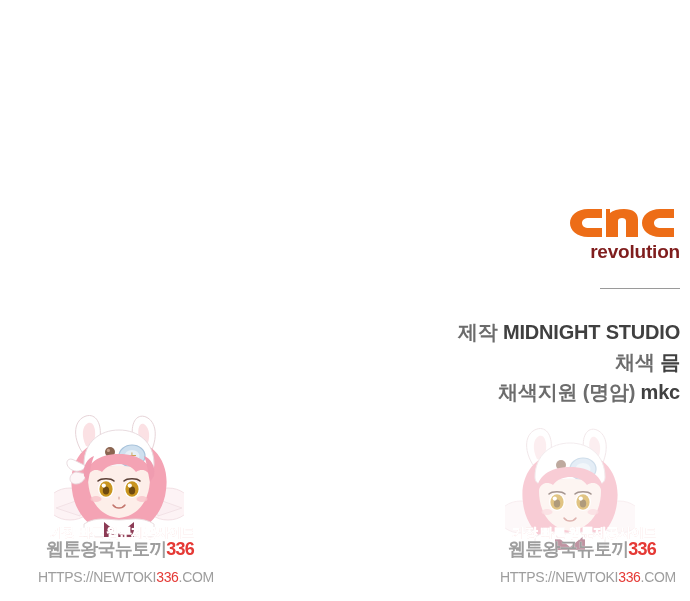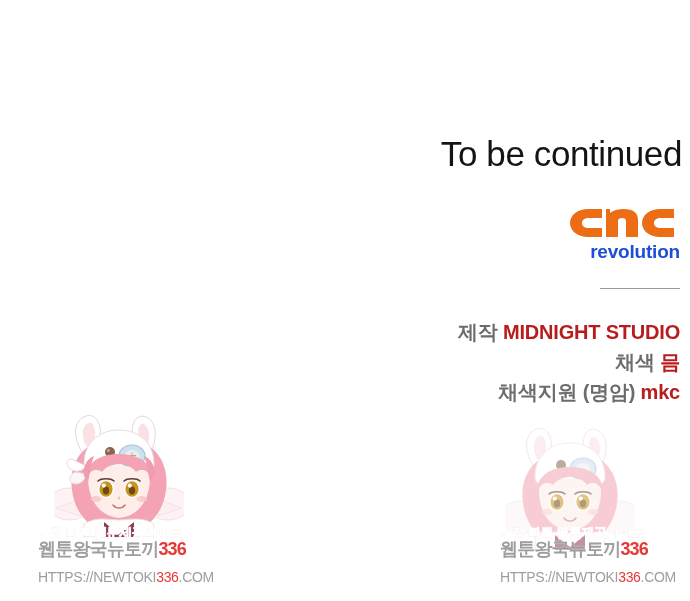--- a/index.html
+++ b/index.html
@@ -49,21 +49,21 @@
     width: 112px;
     height: 34px;
   }
   .logo-word {
     display: block;
     margin-top: 2px;
     font-family: "Liberation Sans", sans-serif;
     font-size: 19px;
     font-weight: 700;
     letter-spacing: -0.2px;
-    color: #1d4ed8;
+    color: #7f1d1d;
     line-height: 1.05;
     text-align: right;
   }
 
   
   .divider {
     position: absolute;
     right: 10px;
     top: 288px;
     width: 80px;
@@ -82,37 +82,37 @@
     font-family: "Liberation Sans", sans-serif;
     font-size: 20px;
     line-height: 30px;
     letter-spacing: -0.2px;
   }
   .credit-line {
     display: block;
     white-space: nowrap;
   }
   .credit-line .role { font-weight: 700; }
-  .credit-line .who  { font-weight: 700; color: #b91c1c; }
+  .credit-line .who  { font-weight: 700; color: #404040; }
 
   
   .char {
     position: absolute;
     width: 130px;
     height: 125px;
   }
   .char.left  { left: 54px;  top: 412px; }
   .char.right { left: 505px; top: 425px; opacity: 0.55; }
   .char svg { display: block; width: 130px; height: 125px; }
 
   
   .watermark {
     position: absolute;
     width: 156px;
-    text-align: left;
+    text-align: right;
     font-family: "Liberation Sans", sans-serif;
     line-height: 1;
     user-select: none;
   }
   .watermark.left  { left: 38px;  top: 526px; }
   .watermark.right { left: 500px; top: 526px; }
 
   .wm-row1 {
     display: block;
     font-size: 13px;
@@ -140,21 +140,20 @@
     letter-spacing: -0.3px;
     color: #9e9e9e;
   }
   .wm-row3 .num { color: #e53935; }
 </style>
 </head>
 <body>
 
 <div class="page">
 
-  <div class="tbc">To be continued</div>
 
   <div class="logo-block">
     <span class="logo-mark">
       <svg viewBox="0 0 224 68" xmlns="http://www.w3.org/2000/svg" aria-hidden="true">
 
         <path d="M40 6 C18 6 4 19 4 34 C4 49 18 62 40 62 L68 62 L68 44 L42 44 C33 44 28 40 28 34 C28 28 33 24 42 24 L68 24 L68 6 Z" fill="#ED6D17"></path>
 
         <path d="M76 62 L100 62 L100 30 C100 26 103 24 108 24 C113 24 116 26 116 30 L116 62 L140 62 L140 27 C140 14 130 6 112 6 C100 6 90 9 84 14 L84 6 L76 6 Z" fill="#ED6D17"></path>
 
         <path d="M184 6 C162 6 148 19 148 34 C148 49 162 62 184 62 L212 62 L212 44 L186 44 C177 44 172 40 172 34 C172 28 177 24 186 24 L212 24 L212 6 Z" fill="#ED6D17"></path>

